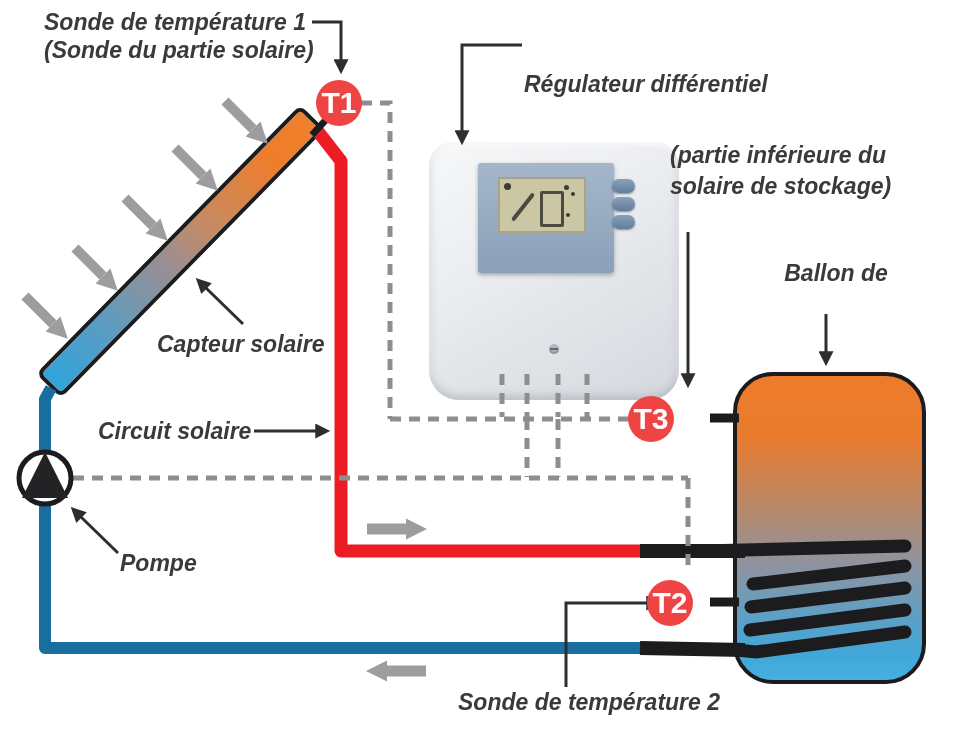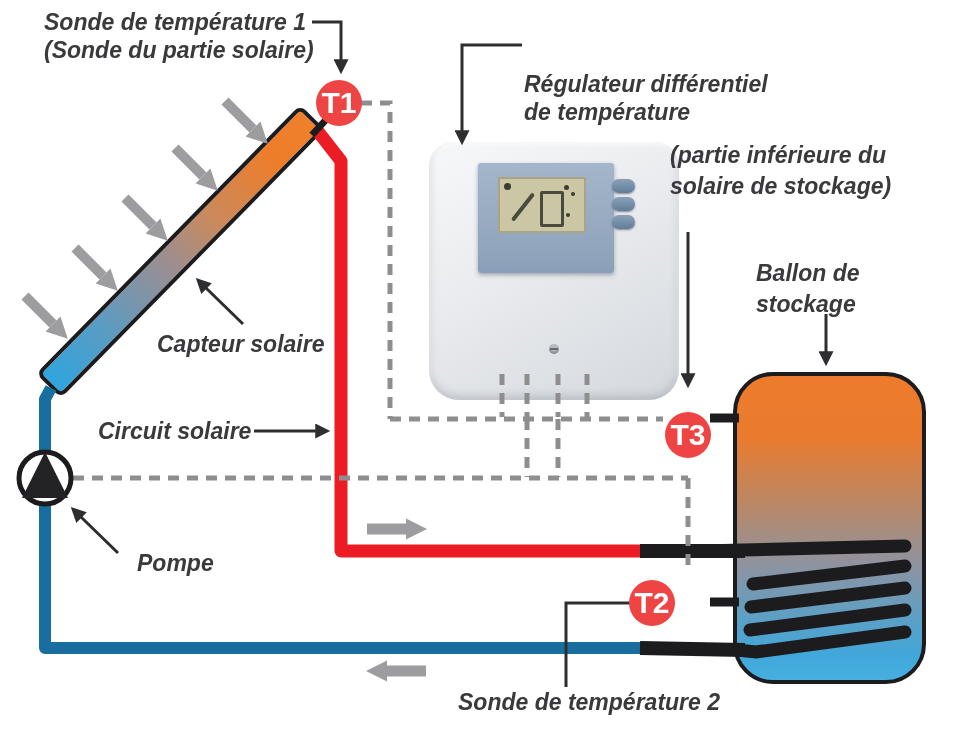--- a/index.html
+++ b/index.html
@@ -2,21 +2,21 @@
 <html><head>
 <meta charset="utf-8">
 <style>
   html,body{margin:0;padding:0;background:#fff;}
   #stage{position:relative;width:980px;height:749px;background:#ffffff;overflow:hidden;
          font-family:"Liberation Sans",sans-serif;}
   
   .lbl{position:absolute;font-style:italic;font-weight:700;font-size:23px;line-height:28px;
        color:#3a3a3c;white-space:nowrap;z-index:50;}
   .lbl.small-lh{line-height:31px;}
-  .lbl.center{}
+  .lbl.center{text-align:center;}
   
   .node{position:absolute;width:46px;height:46px;border-radius:50%;background:#ef4444;
         color:#ffffff;display:flex;align-items:center;justify-content:center;
         font-weight:700;font-size:30px;z-index:40;font-style:normal;}
   
   #collector{position:absolute;left:-8px;top:234px;width:369px;height:27px;
     border:4px solid #1c1c1e;border-radius:8px;
     background:linear-gradient(90deg,#2fa5de 0%,#5e9bc0 22%,#9b8e92 45%,#c98a5e 62%,#ee7d2b 85%,#f0802a 100%);
     transform:rotate(-45.5deg);z-index:10;}
   
@@ -138,39 +138,37 @@
       <path d="M566,687 L566,603 L647,603" marker-end="url(#mDark)"></path>
     </g>
 
     <g>
       <circle cx="45" cy="478" r="26" fill="#ffffff" stroke="#1c1c1e" stroke-width="5"></circle>
       <path d="M45,452 L68,498 L22,498 Z" fill="#232325"></path>
     </g>
   </svg>
 
   <div class="node" style="left:316px;top:80px;">T1</div>
-  <div class="node" style="left:665px;top:396px;margin-top:16px;">T3</div>
-  <div class="node" style="left:629px;top:580px;">T2</div>
+  <div class="node" style="left:628px;top:396px;">T3</div>
+  <div class="node" style="left:647px;top:580px;">T2</div>
 
   <div class="lbl" style="left:28px;top:8px;margin-left:16px;">
     <div>Sonde de température 1</div>
     <div>(Sonde du partie solaire)</div>
   </div>
   <div class="lbl" style="left:524px;top:30px;margin-top:40px;">
     <div>Régulateur différentiel</div>
-    <div>de température</div>
   </div>
   <div class="lbl small-lh" style="left:670px;top:140px;">
     <div>(partie inférieure du</div>
     <div>solaire de stockage)</div>
   </div>
   <div class="lbl small-lh center" style="left:756px;top:258px;width:160px;">
     <div>Ballon de</div>
-    <div>stockage</div>
   </div>
   <div class="lbl" style="left:98px;top:417px;">Circuit solaire</div>
   <div class="lbl" style="left:157px;top:330px;">Capteur solaire</div>
-  <div class="lbl" style="left:137px;top:549px;">Pompe</div>
+  <div class="lbl" style="left:120px;top:549px;">Pompe</div>
   <div class="lbl" style="left:458px;top:688px;">
     <div>Sonde de température 2</div>
   </div>
 
 </div>
 
 </body></html>

